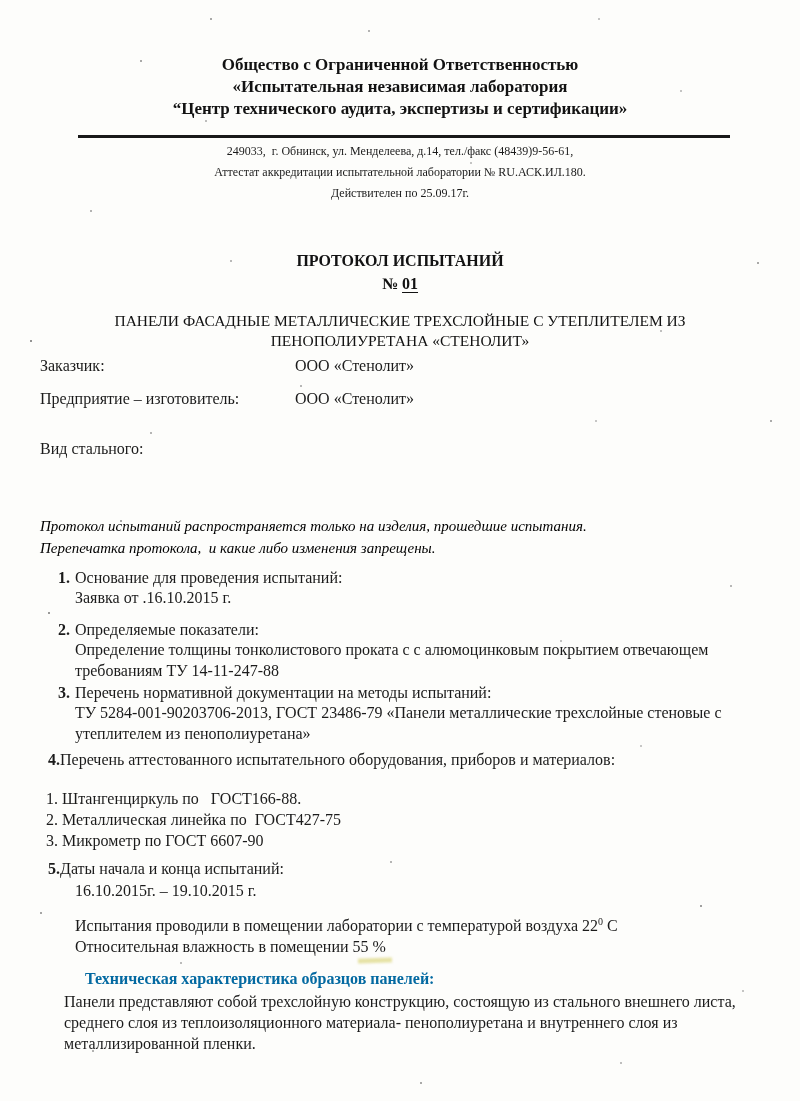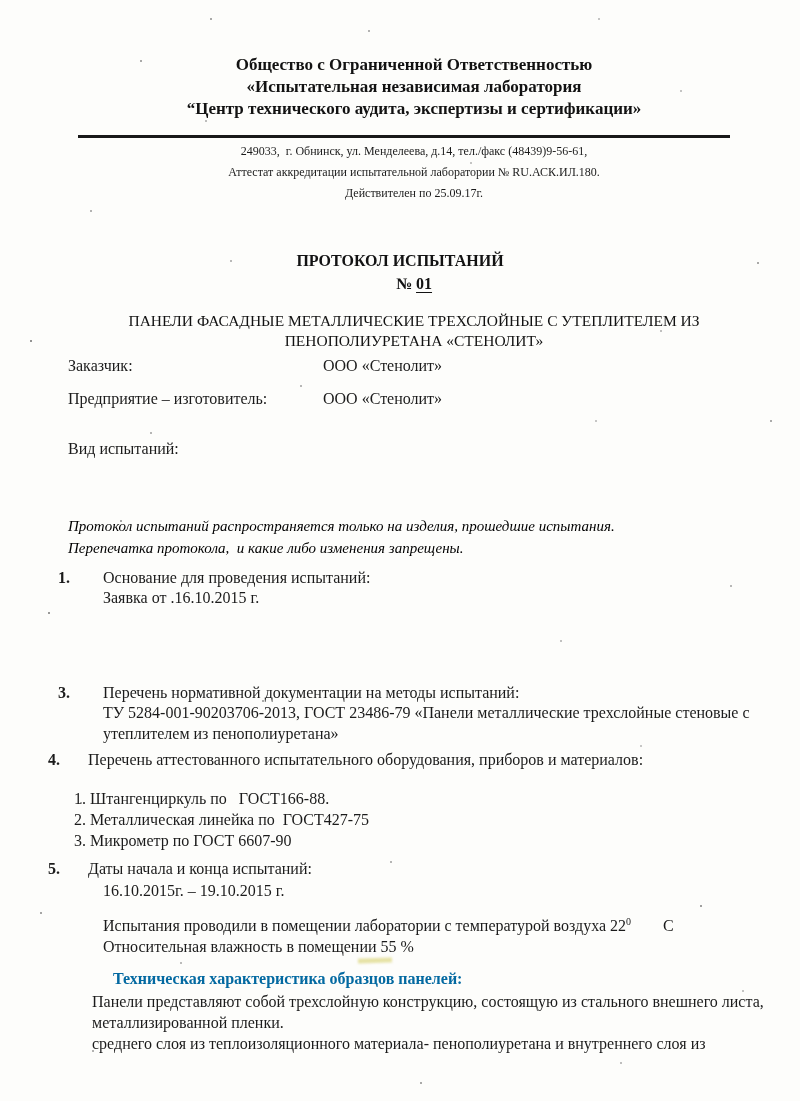--- a/index.html
+++ b/index.html
@@ -8,21 +8,21 @@
     width:800px;height:1101px;
     background:#fdfdfb;
     font-family:"Liberation Serif","DejaVu Serif",serif;
     color:#1b1b1b;
     font-size:16px;
     overflow:hidden;
   }
   .abs{position:absolute;}
   .center{left:0;right:0;text-align:center;}
   .b{font-weight:bold;}
-  .pre{white-space:pre-wrap;padding-left:28px;}
+  .pre{white-space:pre-wrap;}
   .org-block{top:54px;font-size:17px;font-weight:bold;line-height:22px;color:#121212;}
   .rule{top:135px;left:78px;width:652px;height:3px;background:#191919;}
   .addr-block{top:141px;line-height:21px;font-size:12px;}
   .proto-block{top:250px;font-weight:bold;font-size:16px;line-height:21px;color:#121212;}
   .proto-num{margin-top:2px;font-family:Liberation Serif, serif;}
   .u-num{text-decoration:underline;text-underline-offset:3px;}
   .subject-block{top:303px;font-weight:normal;font-size:15.5px;line-height:20px;color:#121212;margin-top:8px;}
   .field-label{left:40px;}
   .field-value{left:295px;}
   .row-customer{top:357px;}
@@ -100,34 +100,41 @@
     <div class="pre">ПАНЕЛИ ФАСАДНЫЕ МЕТАЛЛИЧЕСКИЕ ТРЕХСЛОЙНЫЕ С УТЕПЛИТЕЛЕМ ИЗ</div>
     <div class="pre">ПЕНОПОЛИУРЕТАНА «СТЕНОЛИТ»</div>
   </div>
 
   <div class="abs field-label row-customer pre">Заказчик:</div>
   <div class="abs field-value row-customer pre">ООО «Стенолит»</div>
 
   <div class="abs field-label row-manufacturer pre">Предприятие – изготовитель:</div>
   <div class="abs field-value row-manufacturer pre">ООО «Стенолит»</div>
 
-  <div class="abs field-label row-testtype pre">Вид испытаний:</div>
+  <div class="abs field-label row-testtype pre">Вид стального:</div>
 
   <div class="abs disclaimer">
     <div class="pre">Протокол испытаний распространяется только на изделия, прошедшие испытания.</div>
     <div class="pre">Перепечатка протокола,  и какие либо изменения запрещены.</div>
   </div>
 
   <div class="abs numbered-item item-1">
     <span class="num-cell">1.</span><span class="item-title pre">Основание для проведения испытаний:</span>
     <div class="item-body">
       <div class="item-line pre">Заявка от .16.10.2015 г.</div>
     </div>
   </div>
 
+  <div class="abs numbered-item item-2">
+    <span class="num-cell">2.</span><span class="item-title pre">Определяемые показатели:</span>
+    <div class="item-body">
+      <div class="item-line pre">Определение толщины тонколистового проката с с алюмоцинковым покрытием отвечающем</div>
+      <div class="item-line pre">требованиям ТУ 14-11-247-88</div>
+    </div>
+  </div>
 
   <div class="abs numbered-item item-3">
     <span class="num-cell">3.</span><span class="item-title pre">Перечень нормативной документации на методы испытаний:</span>
     <div class="item-body">
       <div class="item-line pre">ТУ 5284-001-90203706-2013, ГОСТ 23486-79 «Панели металлические трехслойные стеновые с</div>
       <div class="item-line pre">утеплителем из пенополиуретана»</div>
     </div>
   </div>
 
   <div class="abs sec4"><span class="num-inline">4.</span><span class="pre">Перечень аттестованного испытательного оборудования, приборов и материалов:</span></div>
@@ -140,17 +147,17 @@
 
   <div class="abs sec5"><span class="b">5.</span><span class="pre">Даты начала и конца испытаний:</span></div>
   <div class="abs sec5-dates pre">16.10.2015г. – 19.10.2015 г.</div>
 
   <div class="abs cond-temp"><span class="pre">Испытания проводили в помещении лаборатории с температурой воздуха 22</span><sup>0</sup><span class="pre"> С</span></div>
   <div class="abs cond-hum pre">Относительная влажность в помещении 55 %</div>
 
   <div class="abs tech-title pre">Техническая характеристика образцов панелей:</div>
   <div class="abs tech-body">
     <div class="pre">Панели представляют собой трехслойную конструкцию, состоящую из стального внешнего листа,</div>
+    <div class="pre">среднего слоя из теплоизоляционного материала- пенополиуретана и внутреннего слоя из</div>
     <div class="pre">металлизированной пленки.</div>
-    <div class="pre">среднего слоя из теплоизоляционного материала- пенополиуретана и внутреннего слоя из</div>
   </div>
 
 </div>
 
 </body></html>

